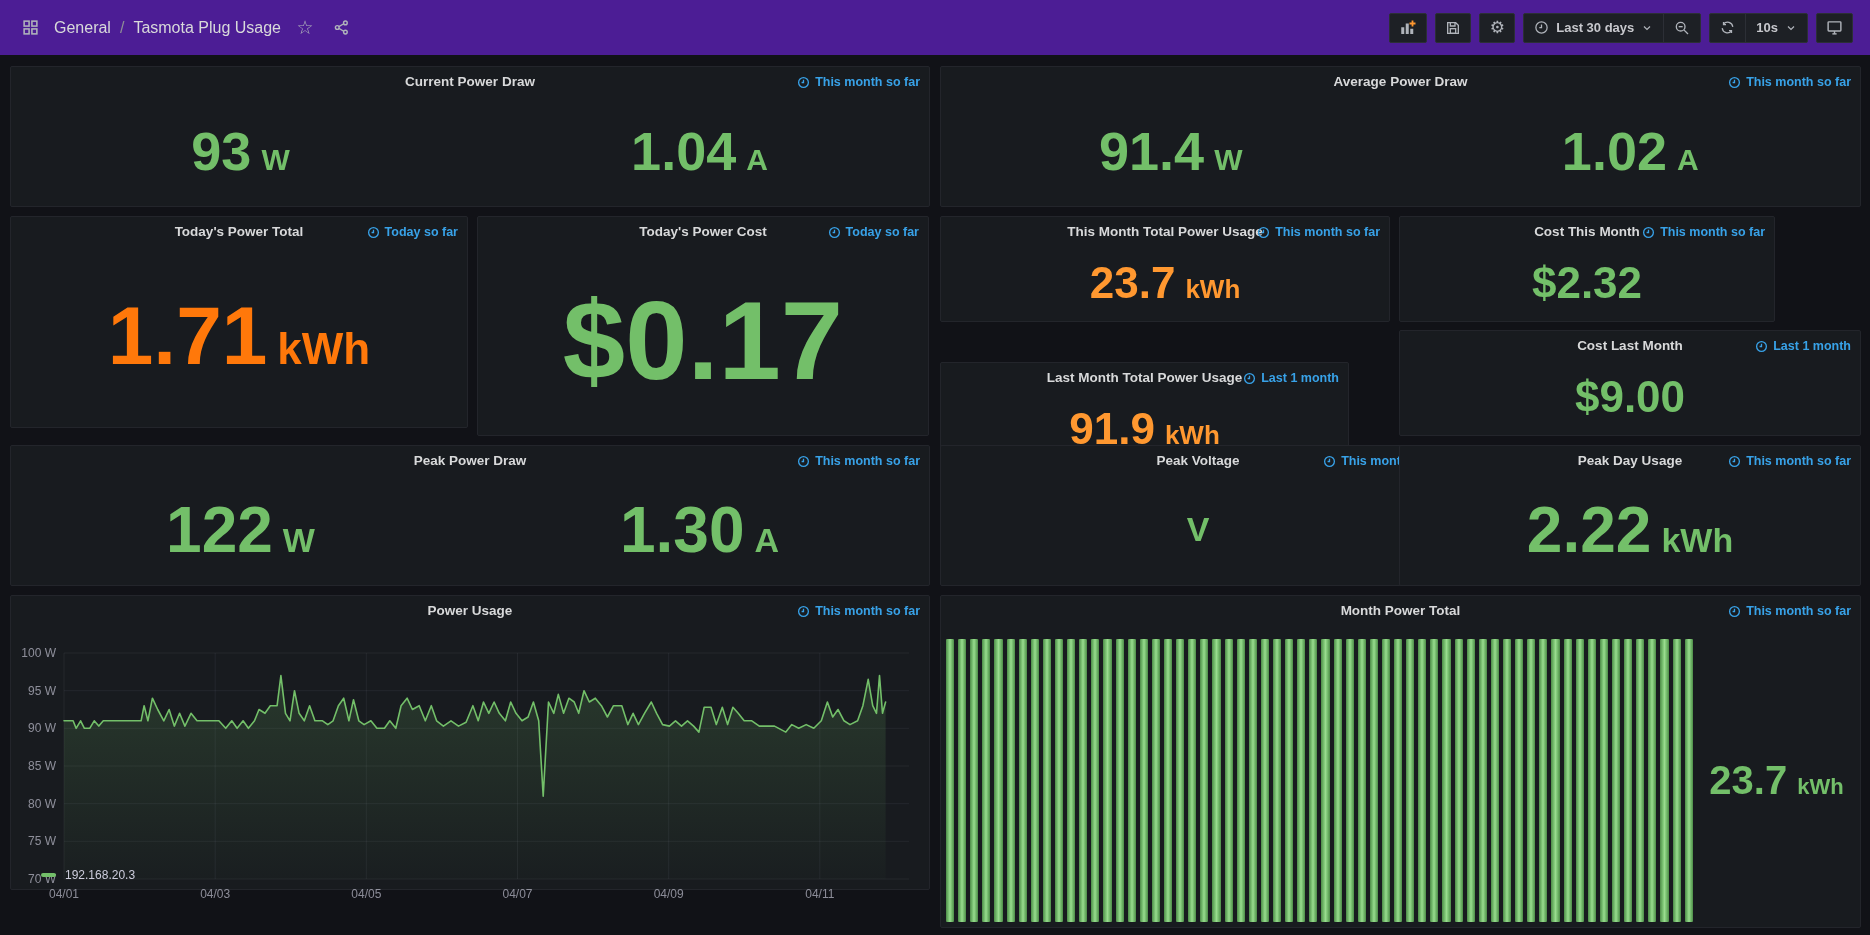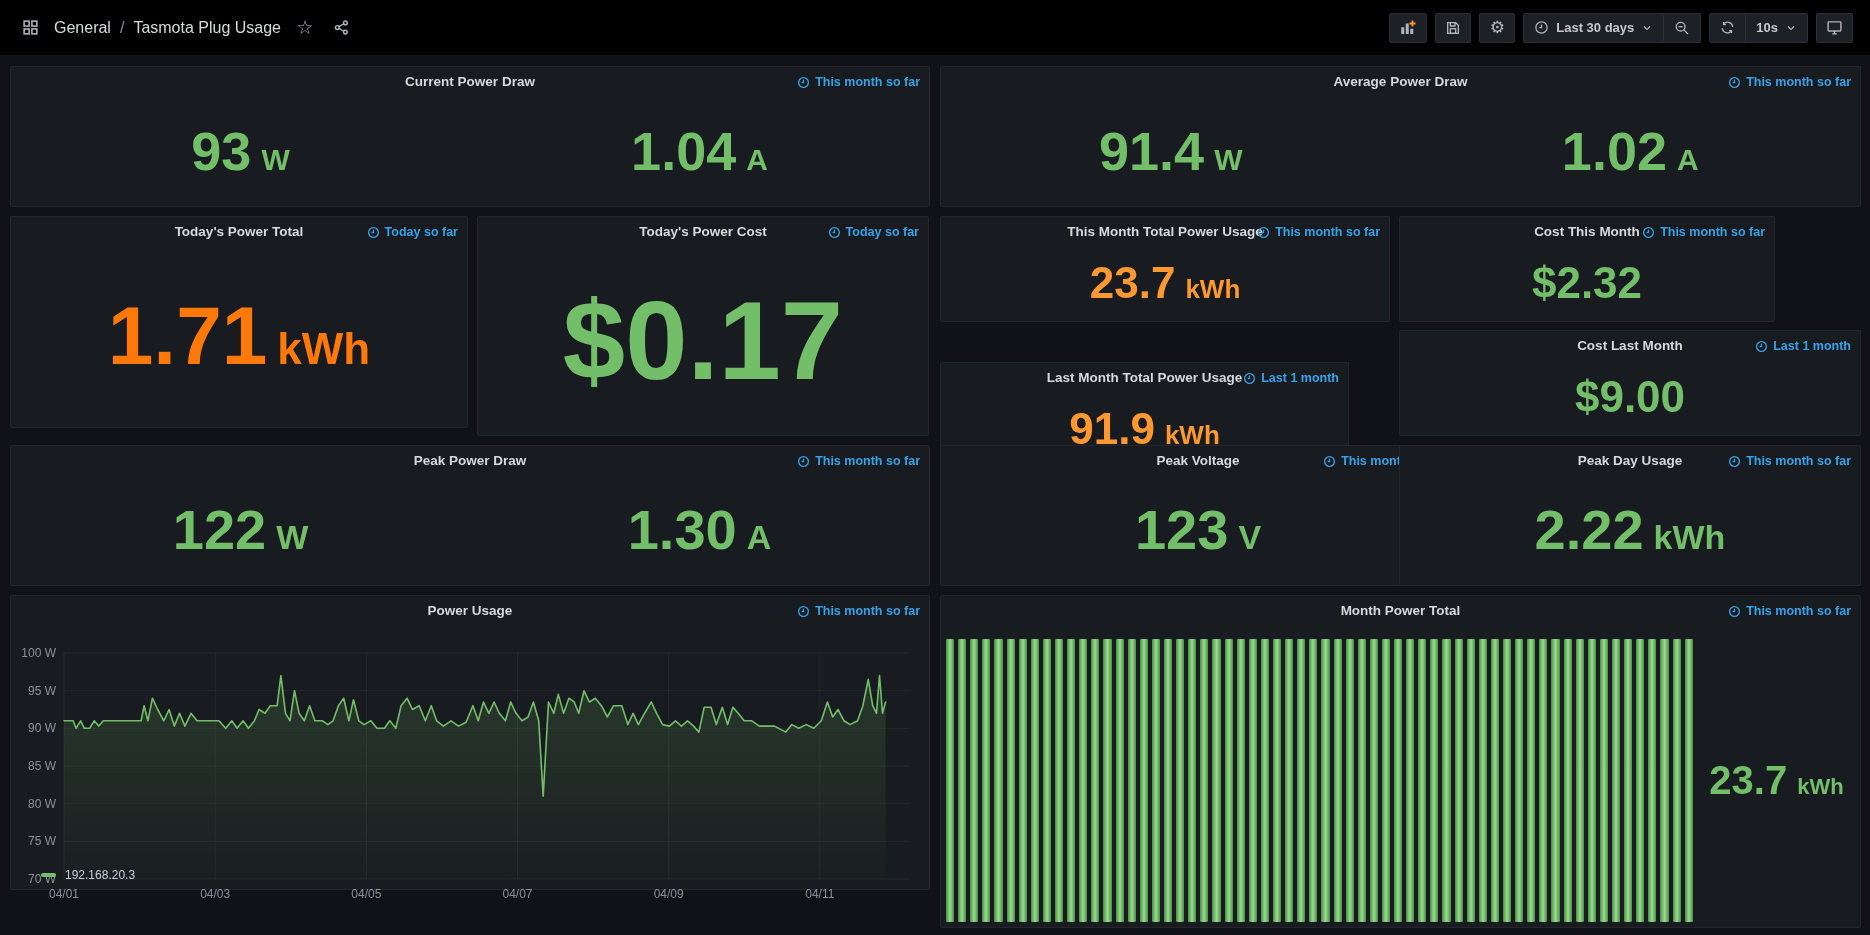--- a/index.html
+++ b/index.html
@@ -1,21 +1,21 @@
 <!DOCTYPE html>
 <html><head>
 <meta charset="utf-8">
 <style>
   * { box-sizing: border-box; margin:0; padding:0; }
   html,body { background:#0b0c0e; }
   body { font-family:"Liberation Sans", sans-serif; }
   #screen { position:relative; width:1870px; height:935px; background:#111217; overflow:hidden; color:#ccccdc; }
 
   
-  .topnav { position:absolute; left:0; top:0; width:100%; height:55px; background:#000000; display:flex; align-items:center; justify-content:space-between; padding:0 17px 0 18px; }
+  .topnav { position:absolute; left:0; top:0; width:100%; height:55px; background:#4c1d95; display:flex; align-items:center; justify-content:space-between; padding:0 17px 0 18px; }
   .nav-left { display:flex; align-items:center; gap:12px; }
   .breadcrumb { display:flex; align-items:center; gap:9px; font-size:16px; color:#d8d9da; }
   .breadcrumb a { color:#d8d9da; text-decoration:none; cursor:pointer; }
   .crumb-sep { color:#8e8e96; }
   .nav-icon-btn { display:flex; align-items:center; justify-content:center; width:24px; height:24px; color:#b0b4bb; cursor:pointer; }
   .uni-icon { font-size:19px; line-height:1; color:#b0b4bb; }
   .nav-right { display:flex; align-items:center; gap:8px; }
   .tb-btn { height:30px; min-width:36px; padding:0 9px; background:#1d2025; border:1px solid #2c2f36; border-radius:2px; display:flex; align-items:center; justify-content:center; gap:7px; color:#b0b4bb; font-size:13px; cursor:pointer; }
   .tb-group { display:flex; height:30px; background:#1d2025; border:1px solid #2c2f36; border-radius:2px; }
   .tb-seg { display:flex; align-items:center; gap:7px; padding:0 10px; color:#c7c8cd; font-size:13px; font-weight:600; cursor:pointer; }
@@ -32,21 +32,21 @@
   .stat-cell { flex:1; display:flex; align-items:center; justify-content:center; }
   .bigstat { display:flex; align-items:baseline; gap:10px; font-weight:700; }
   .green  { color:#73bf69; }
   .orange { color:#ff780a; }
   .orange-light { color:#ff9830; }
 
   .v54 .num{font-size:54px;}  .v54 .unit{font-size:30px;}
   .v82 .num{font-size:82px;}  .v82 .unit{font-size:44px;}
   .v112 .num{font-size:112px;}
   .v44 .num{font-size:44px;}  .v44 .unit{font-size:26px;}
-  .v64 .num{font-size:56px;}  .v64 .unit{font-size:34px;}
+  .v64 .num{font-size:64px;}  .v64 .unit{font-size:34px;}
   .v40 .num{font-size:40px;}  .v40 .unit{font-size:22px;}
 
   
   #p-current  { left:10px;  top:66px;  width:920px; height:141px; }
   #p-average  { left:940px; top:66px;  width:921px; height:141px;padding-left:48px; }
   #p-today-total { left:10px;  top:216px; width:458px; height:212px; }
   #p-today-cost  { left:477px; top:216px; width:452px; height:220px; }
   #p-month-total { left:940px;  top:216px; width:450px; height:106px; }
   #p-cost-month  { left:1399px; top:216px; width:376px; height:106px; }
   #p-lastmonth-total { left:940px;  top:330px; width:409px; height:106px;margin-top:32px; }
@@ -379,21 +379,20 @@
           <svg width="13" height="13" viewBox="0 0 24 24" fill="none" stroke="#38a2e8" stroke-width="2.4">
             <circle cx="12" cy="12" r="9"></circle>
             <path d="M12 7v5H8.5"></path>
           </svg>
           <span>This month so far</span>
         </a>
       </div>
     <div class="stat-area">
       <div class="stat-cell">
           <div class="bigstat green v64">
-            <span class="num">123</span>
             <span class="unit">V</span>
           </div>
         </div>
     </div>
   </section>
 
   <section class="panel" id="p-peak-day">
     <div class="p-header">
         <div class="p-title">Peak Day Usage</div>
       <a class="p-link">

